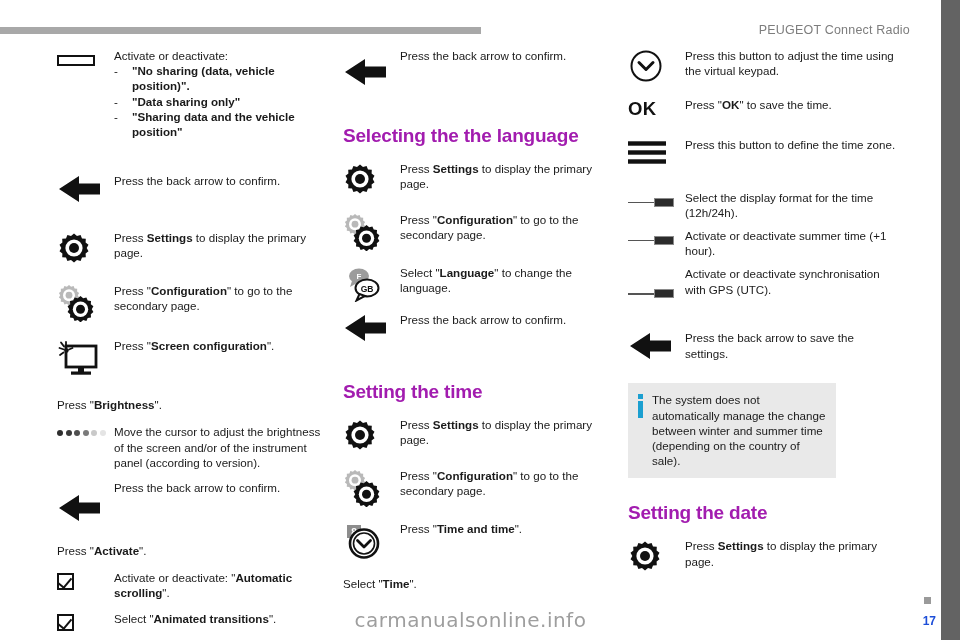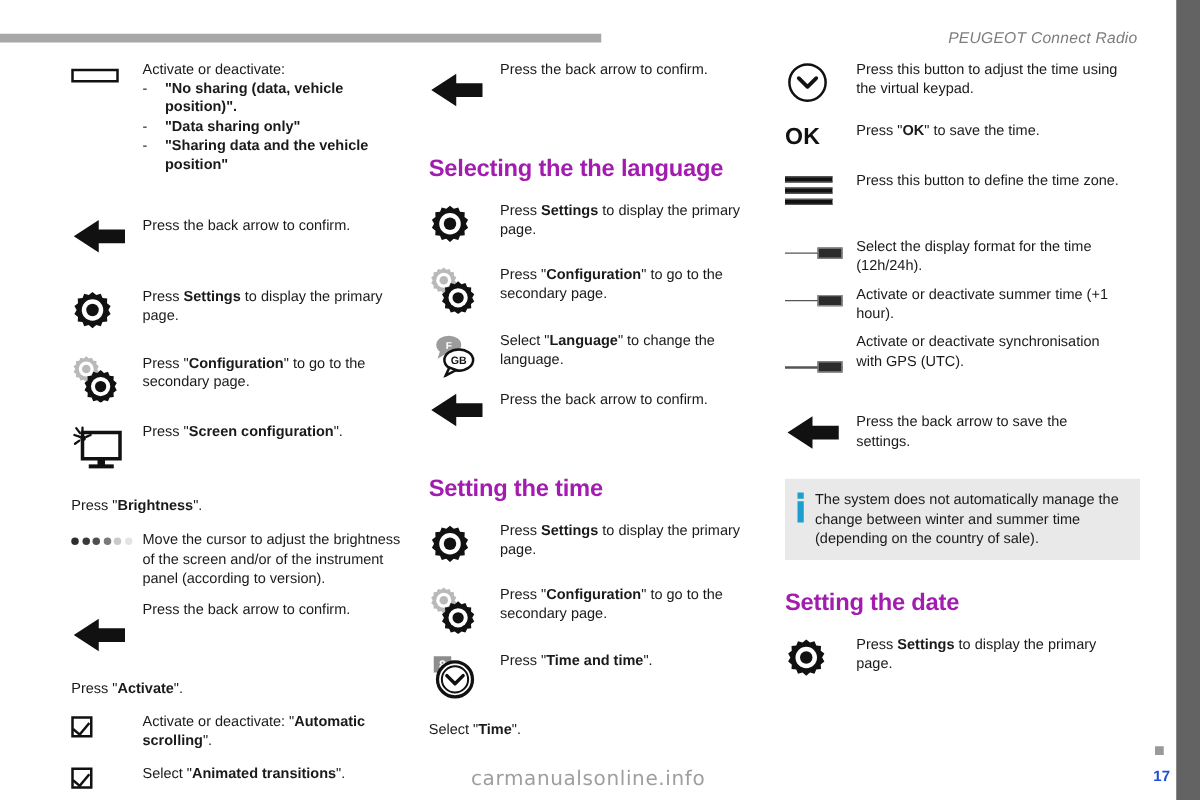--- a/index.html
+++ b/index.html
@@ -31,21 +31,20 @@
     background: #a8a8a8;
   }
   .header-title {
     position: absolute;
     right: 50px;
     top: 23px;
     font-size: 12.5px;
     color: #7d7d7d;
     letter-spacing: 0.2px;
     white-space: nowrap;
-    font-style: italic;
   }
   
   .gutter-bar {
     position: absolute;
     right: 0;
     top: 0;
     width: 19px;
     height: 640px;
     background: #636363;
   }
@@ -223,21 +222,21 @@
     line-height: 1;
     margin-top: 2px;
   }
 
   
   .infobox {
     background: #e9e9e9;
     padding: 9px 10px 10px 10px;
     display: flex;
     align-items: flex-start;
-    width: 284px;
+    width: 208px;
     box-sizing: border-box;
   }
   .info-i {
     width: 5px;
     min-width: 5px;
     margin-right: 9px;
     margin-top: 2px;
   }
   .info-i .dot {
     width: 5px; height: 5px; background: #1b9fd0; margin-bottom: 2px;
@@ -251,21 +250,21 @@
     color: #1a1a1a;
   }
 
   
   .watermark {
     position: absolute;
     left: 0;
     bottom: 8px;
     width: 941px;
     text-align: center;
-    font-size: 16px;
+    font-size: 20px;
     color: #9e9e9e;
     letter-spacing: 0.5px;
     font-family: "DejaVu Sans", sans-serif;
   }
   .pagenum {
     position: absolute;
     right: 24px;
     bottom: 12px;
     font-size: 12px;
     font-weight: bold;

